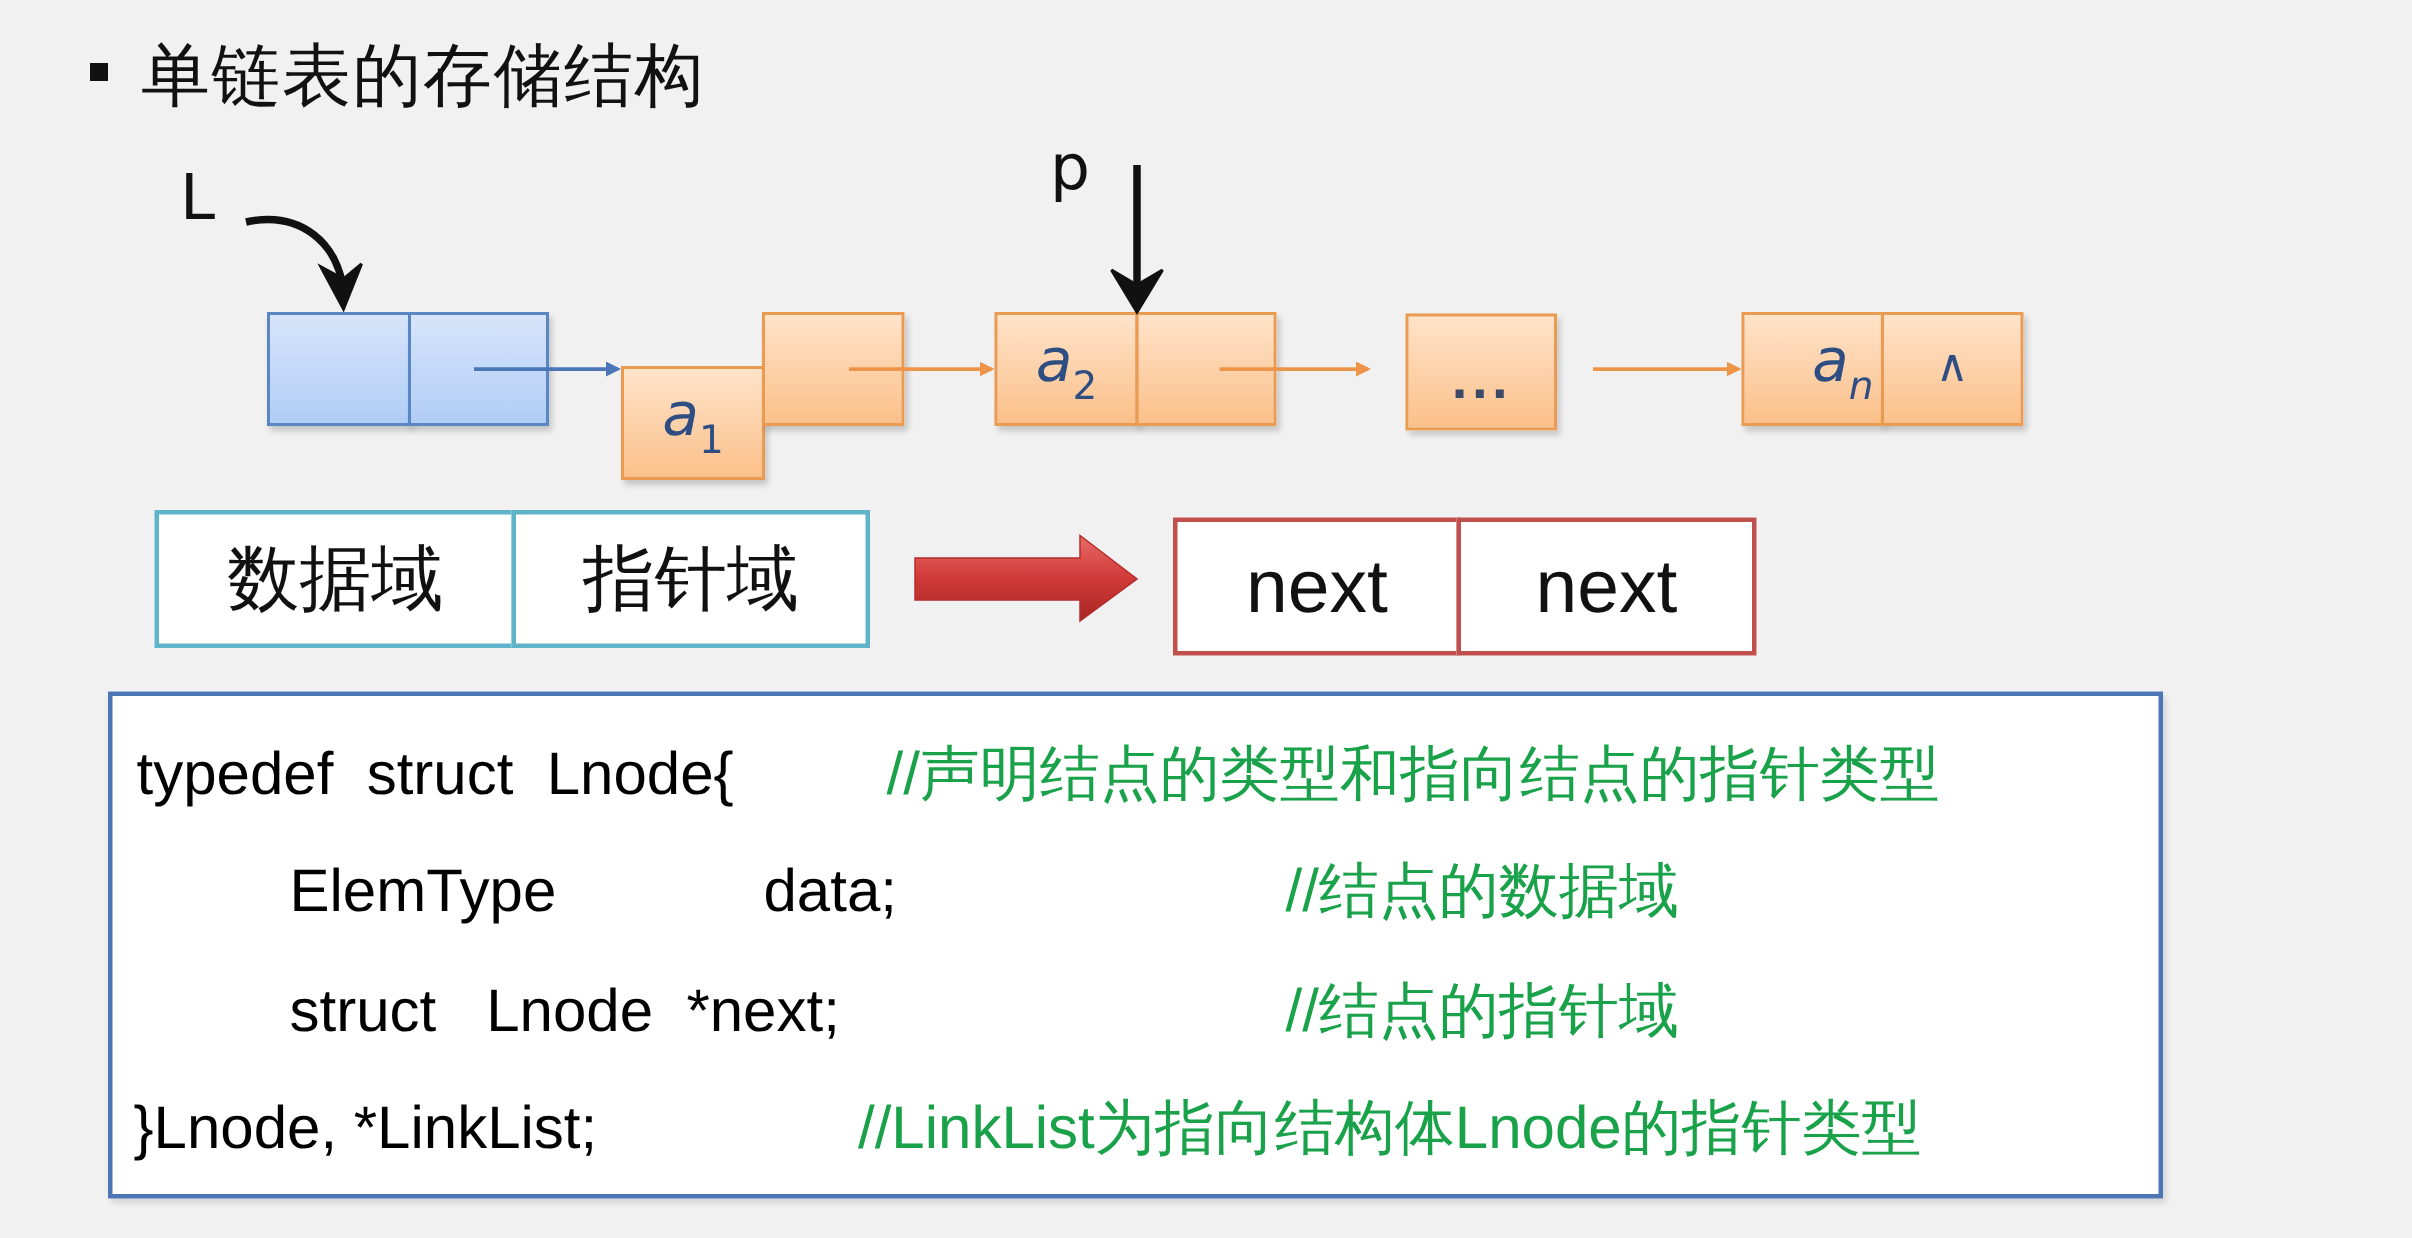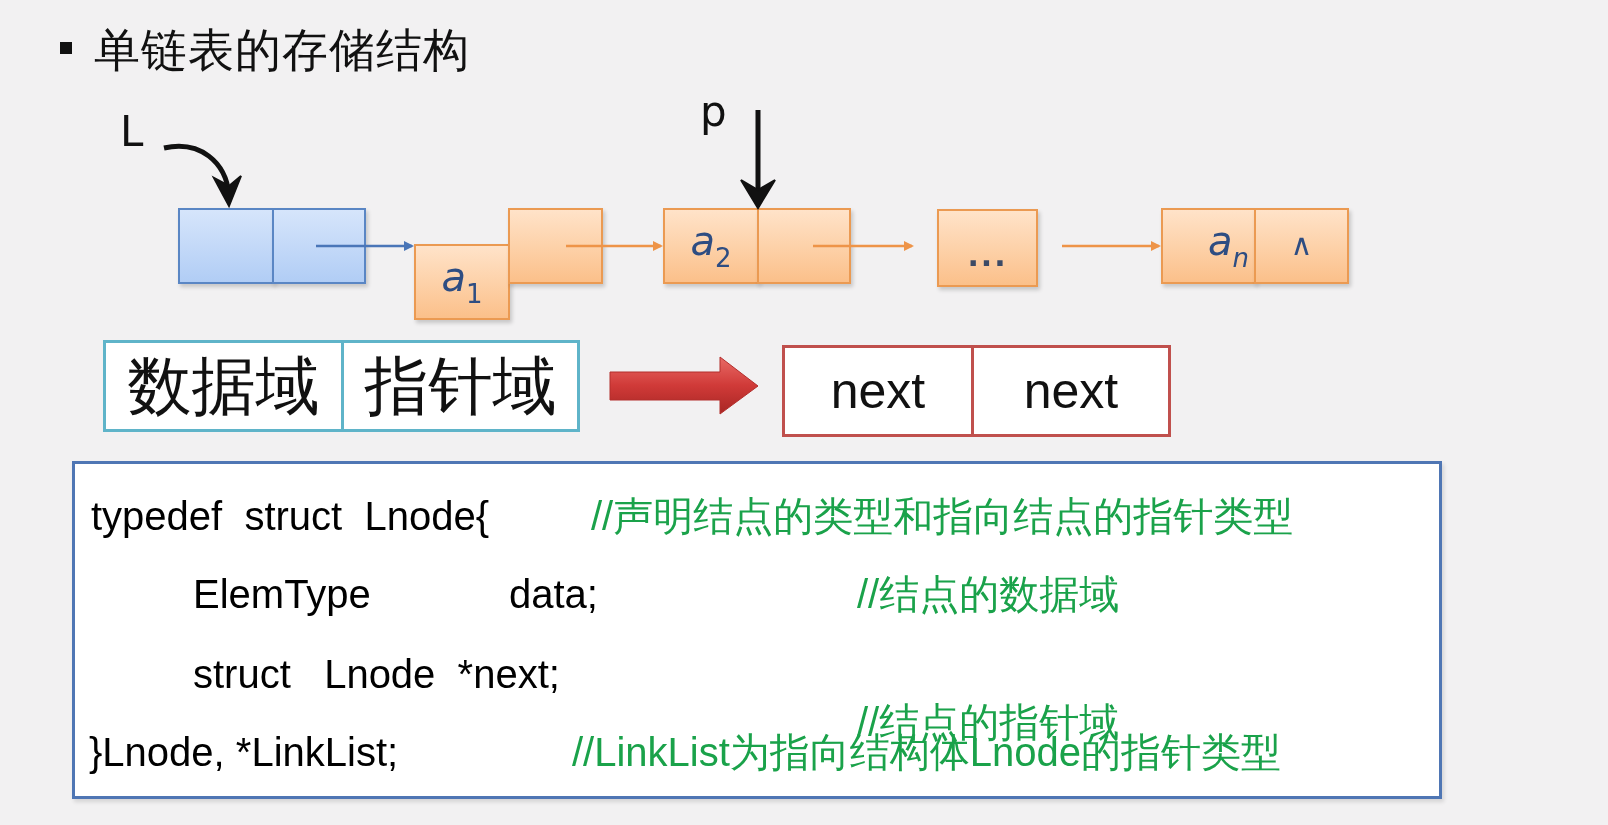--- a/index.html
+++ b/index.html
@@ -41,21 +41,21 @@
   }
   .elem-label sub { font-style: normal; font-size: 26px; vertical-align: -12px; }
   .elem-label sub.it { font-style: italic; }
   .ellipsis { color: #3b4a66; font-size: 30px; font-weight: bold; letter-spacing: 2px; margin-top: 14px; }
   .null-sym { color: #2e4d82; font-size: 30px; font-family: "DejaVu Sans", sans-serif; margin-top: -4px; }
 
   
   .field-cell {
     position: absolute; box-sizing: border-box; background: #fff;
     display: flex; align-items: center; justify-content: center;
-    font-size: 64px; color: #111;
+    font-size: 48px; color: #111;
   }
   .cn-field { border: 3px solid #5fb4c9; height: 92px; top: 340px; }
   .en-field { border: 3px solid #c0504d; height: 92px; top: 345px; font-family: "Liberation Sans", sans-serif; font-size: 50px; }
 
   
   #code-box {
     left: 72px; top: 461px; width: 1370px; height: 338px;
     box-sizing: border-box; background: #fff;
     border: 3px solid #4f76b4;
     box-shadow: 2px 3px 4px rgba(0,0,0,0.12);
@@ -139,17 +139,17 @@
 
 <div id="code-box" class="abs">
   <div class="code-line code" style="left:16px; top:28px;">typedef  struct  Lnode{</div>
   <div class="code-line cmt" style="left:516px; top:28px;">//声明结点的类型和指向结点的指针类型</div>
 
   <div class="code-line code" style="left:118px; top:106px;">ElemType</div>
   <div class="code-line code" style="left:434px; top:106px;">data;</div>
   <div class="code-line cmt" style="left:782px; top:106px;">//结点的数据域</div>
 
   <div class="code-line code" style="left:118px; top:186px;">struct   Lnode  *next;</div>
-  <div class="code-line cmt" style="left:782px; top:186px;margin-top:48px;">//结点的指针域</div>
+  <div class="code-line cmt" style="left:782px; top:186px;">//结点的指针域</div>
 
   <div class="code-line code" style="left:14px; top:264px;">}Lnode, *LinkList;</div>
   <div class="code-line cmt" style="left:497px; top:264px;">//LinkList为指向结构体Lnode的指针类型</div>
 </div>
 
 </body></html>

